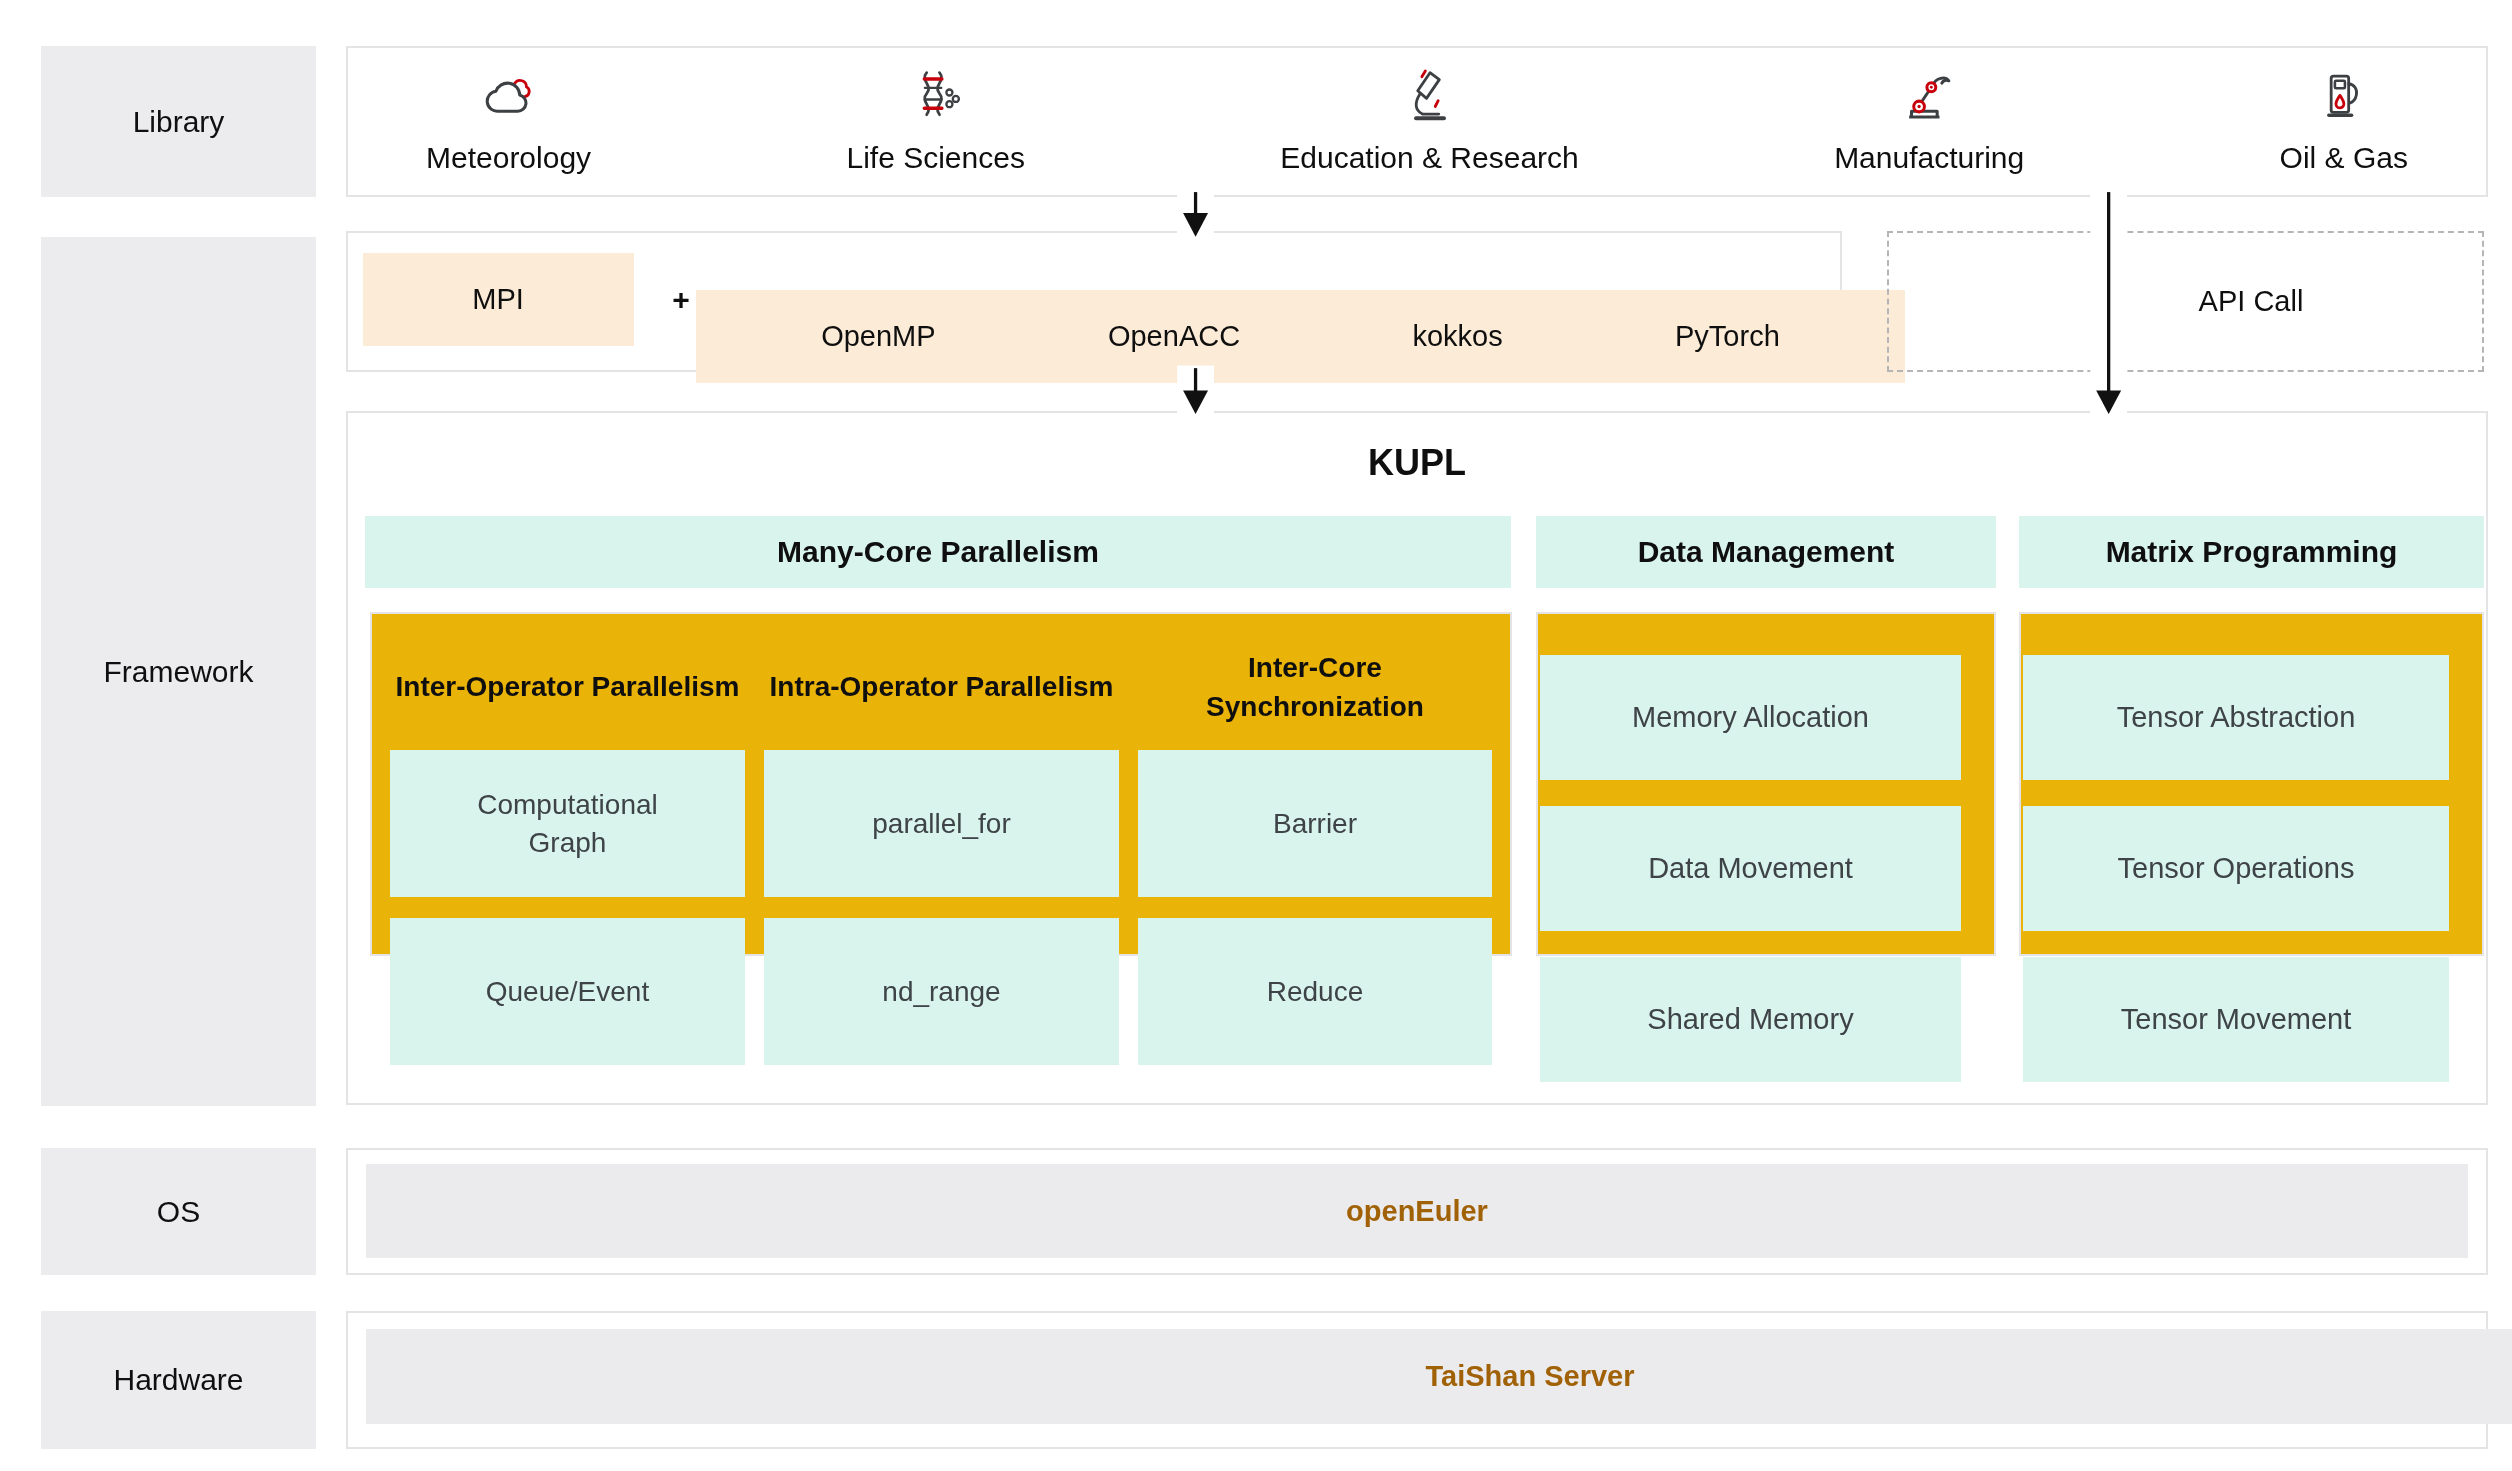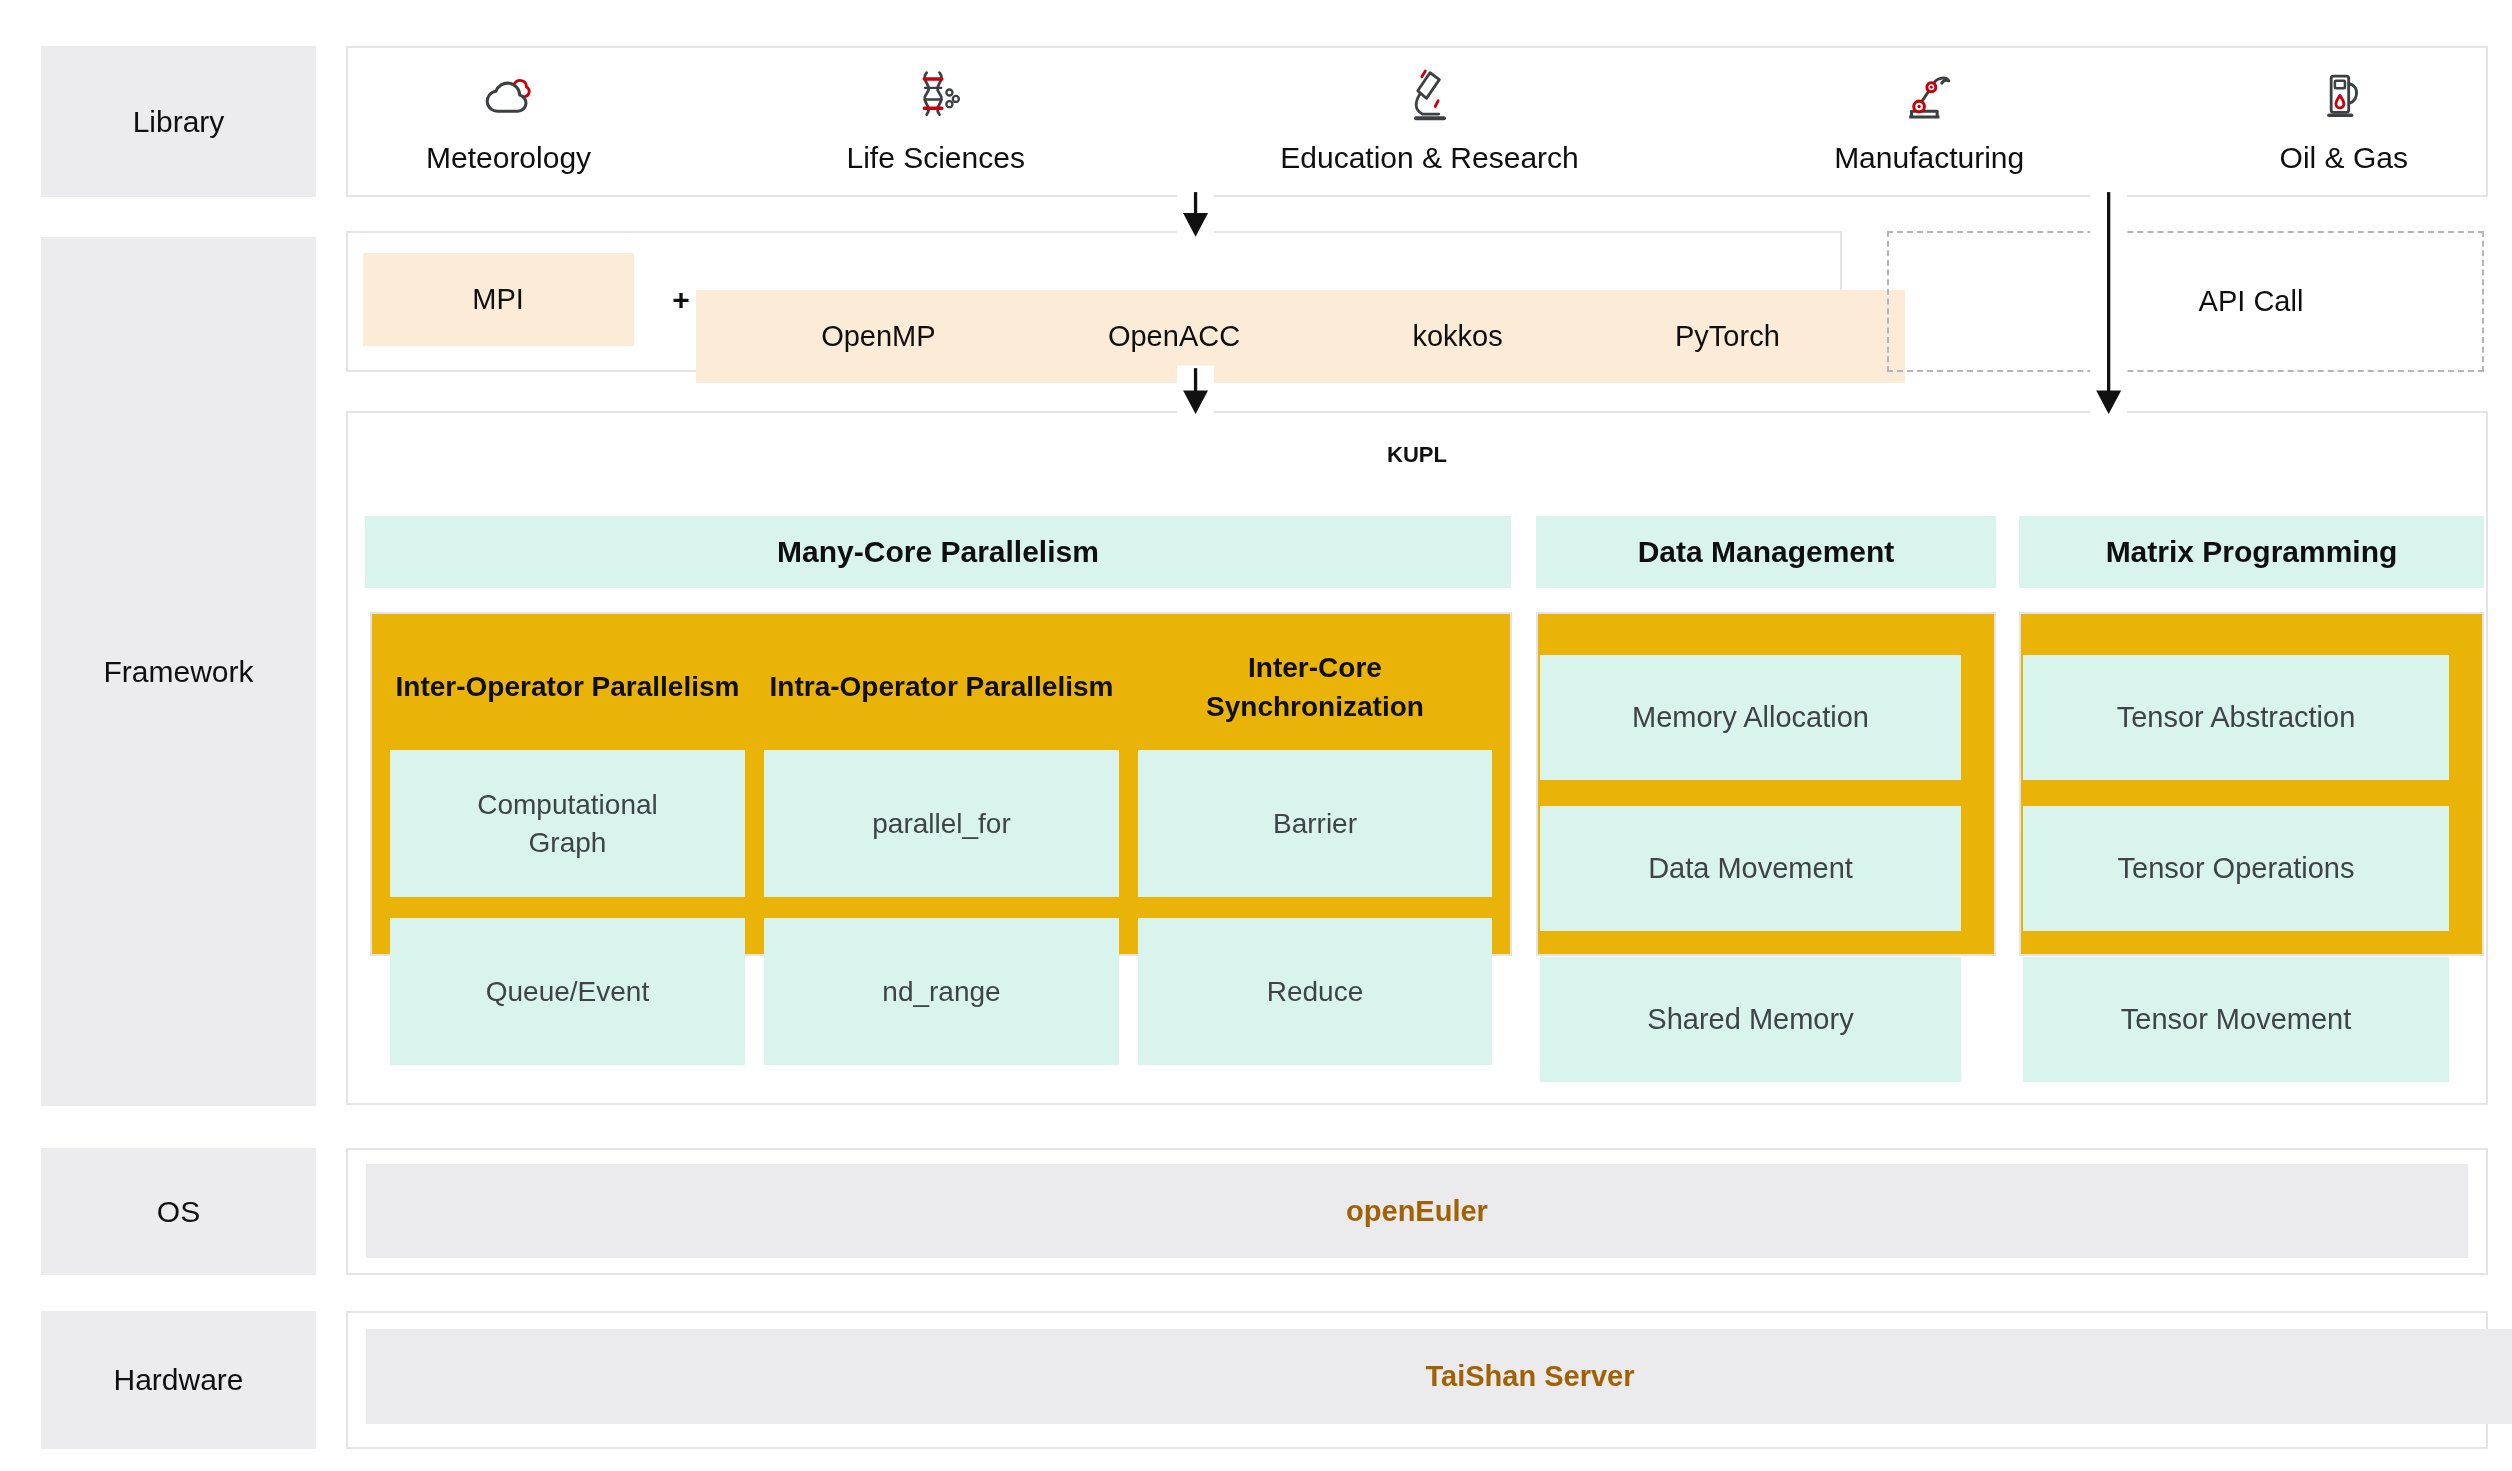--- a/index.html
+++ b/index.html
@@ -31,21 +31,21 @@
   .chip-runtimes{left:348px;top:20.4px;width:1131px;height:93px;justify-content:space-around;padding:0 39px;margin-top:37px;}
   .chip-runtimes span{white-space:nowrap;}
 
   .api-box{position:absolute;left:1887px;top:231px;width:597px;height:141px;box-sizing:border-box;
     border:2px dashed #b5b5b8;display:flex;align-items:center;justify-content:center;padding-left:131px;
     font-size:29px;font-weight:500;color:#0f0f0f;}
 
   
   .kupl{left:346px;top:411px;width:2142px;height:694px;}
   .kupl-title{position:absolute;left:0;top:29px;width:100%;text-align:center;
-    font-size:22px;font-weight:600;color:#0f0f0f;}
+    font-size:36px;font-weight:600;color:#0f0f0f;}
   .teal-header{position:absolute;top:103px;height:72px;background:#d9f4ed;
     display:flex;align-items:center;justify-content:center;
     font-size:30px;font-weight:700;color:#0f0f0f;}
   .hdr-manycore{left:17px;width:1146px;}
   .hdr-datamgmt{left:1188px;width:460px;}
   .hdr-matrix{left:1671px;width:465px;}
 
   .subbox{position:absolute;top:199px;height:344px;background:#eab308;border:2px solid #e4e4e6;box-sizing:border-box;}
   .sub-manycore{left:22px;width:1142px;}
   .sub-datamgmt{left:1188px;width:460px;}

